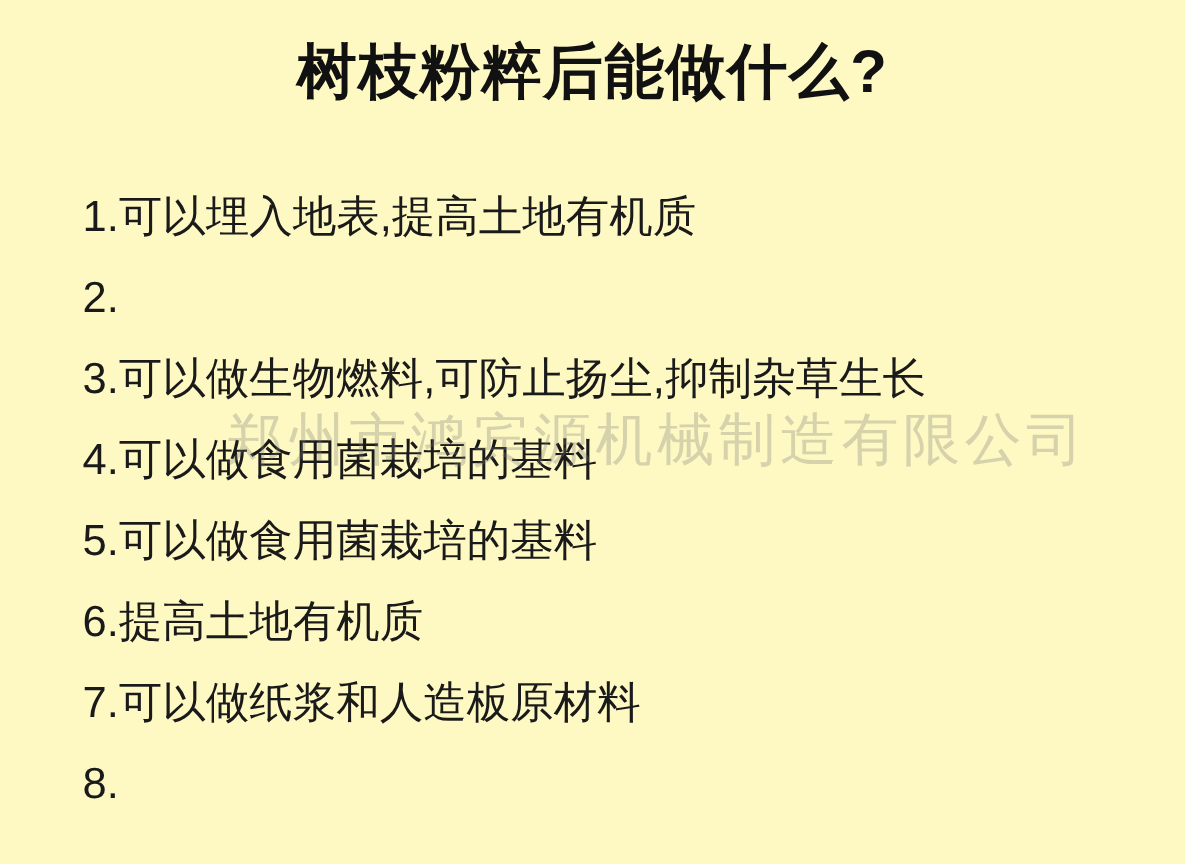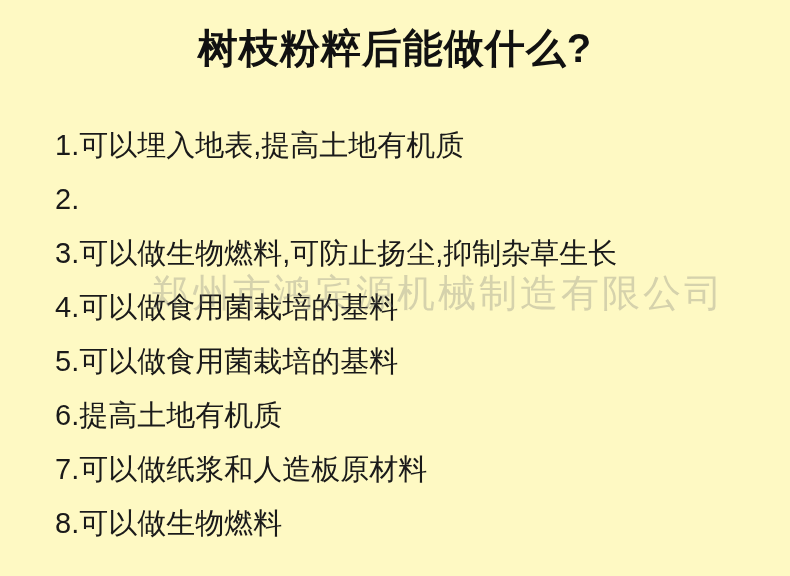--- a/index.html
+++ b/index.html
@@ -107,20 +107,19 @@
       <span class="item-text">提高土地有机质</span>
     </div>
 
     <div class="list-item">
       <span class="item-num">7.</span>
       <span class="item-text">可以做纸浆和人造板原材料</span>
     </div>
 
     <div class="list-item">
       <span class="item-num">8.</span>
-      <span class="item-text">可以做生物燃料</span>
     </div>
 
   </div>
 
   <div class="watermark">郑州市鸿宾源机械制造有限公司</div>
 
 </div>
 
 </body></html>

